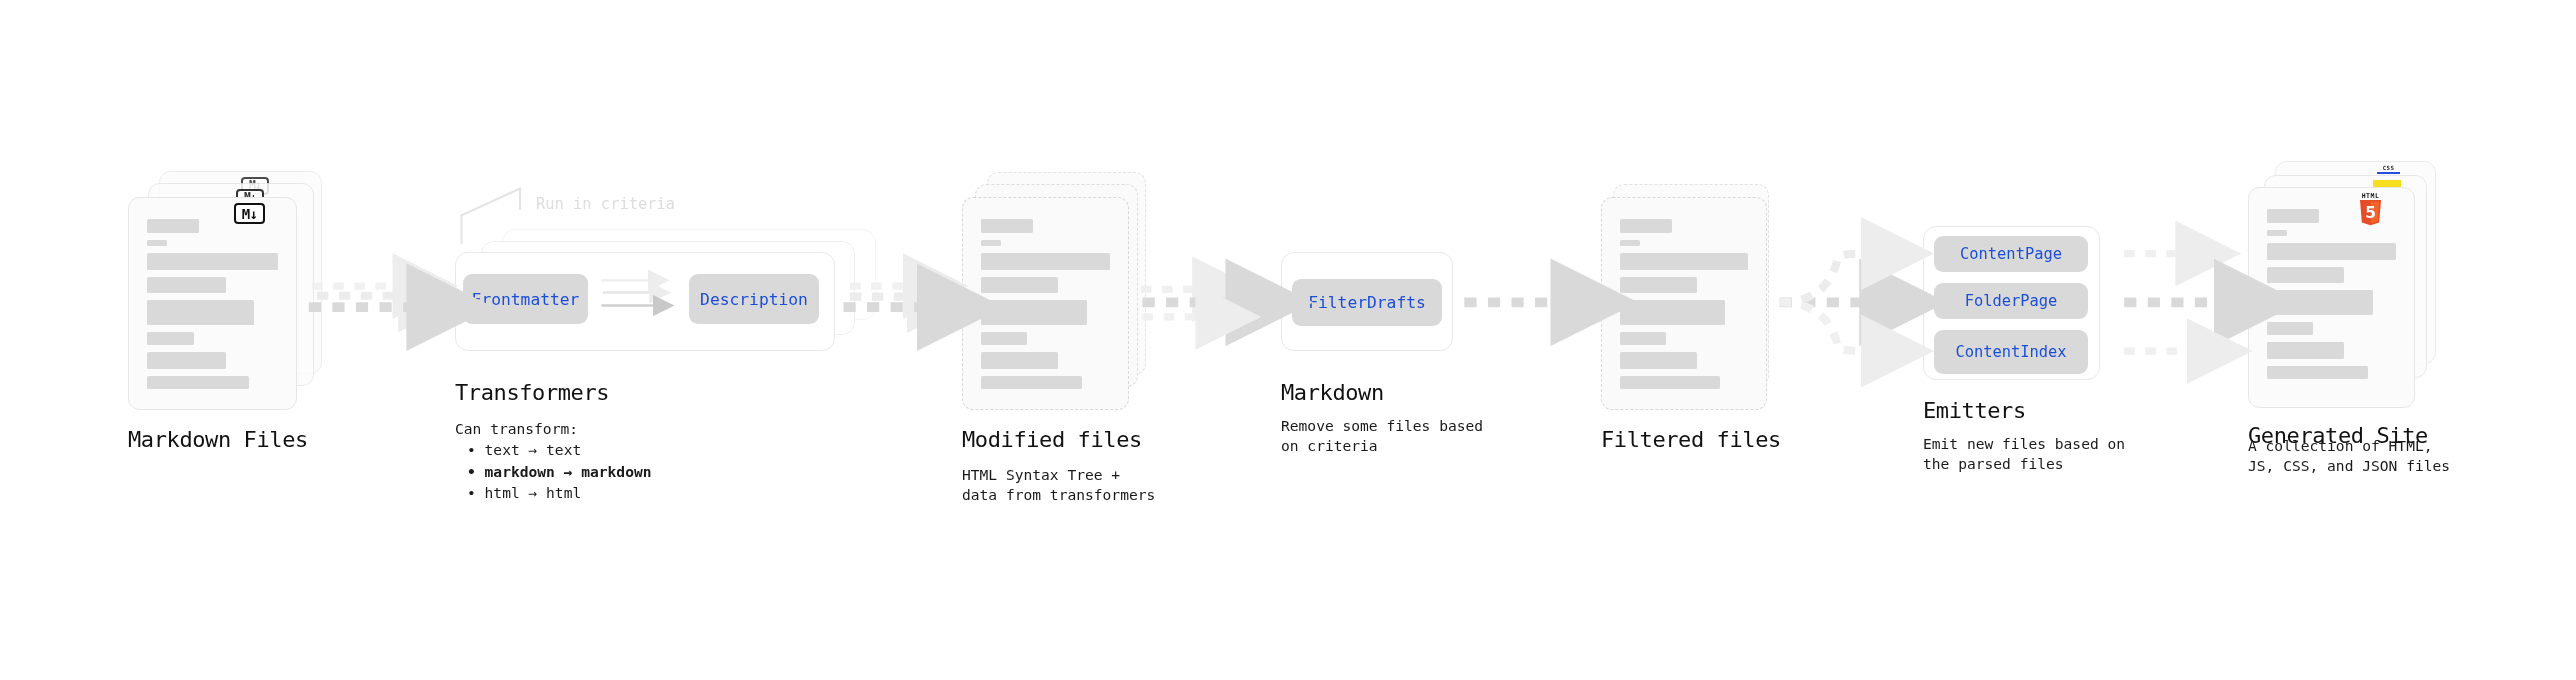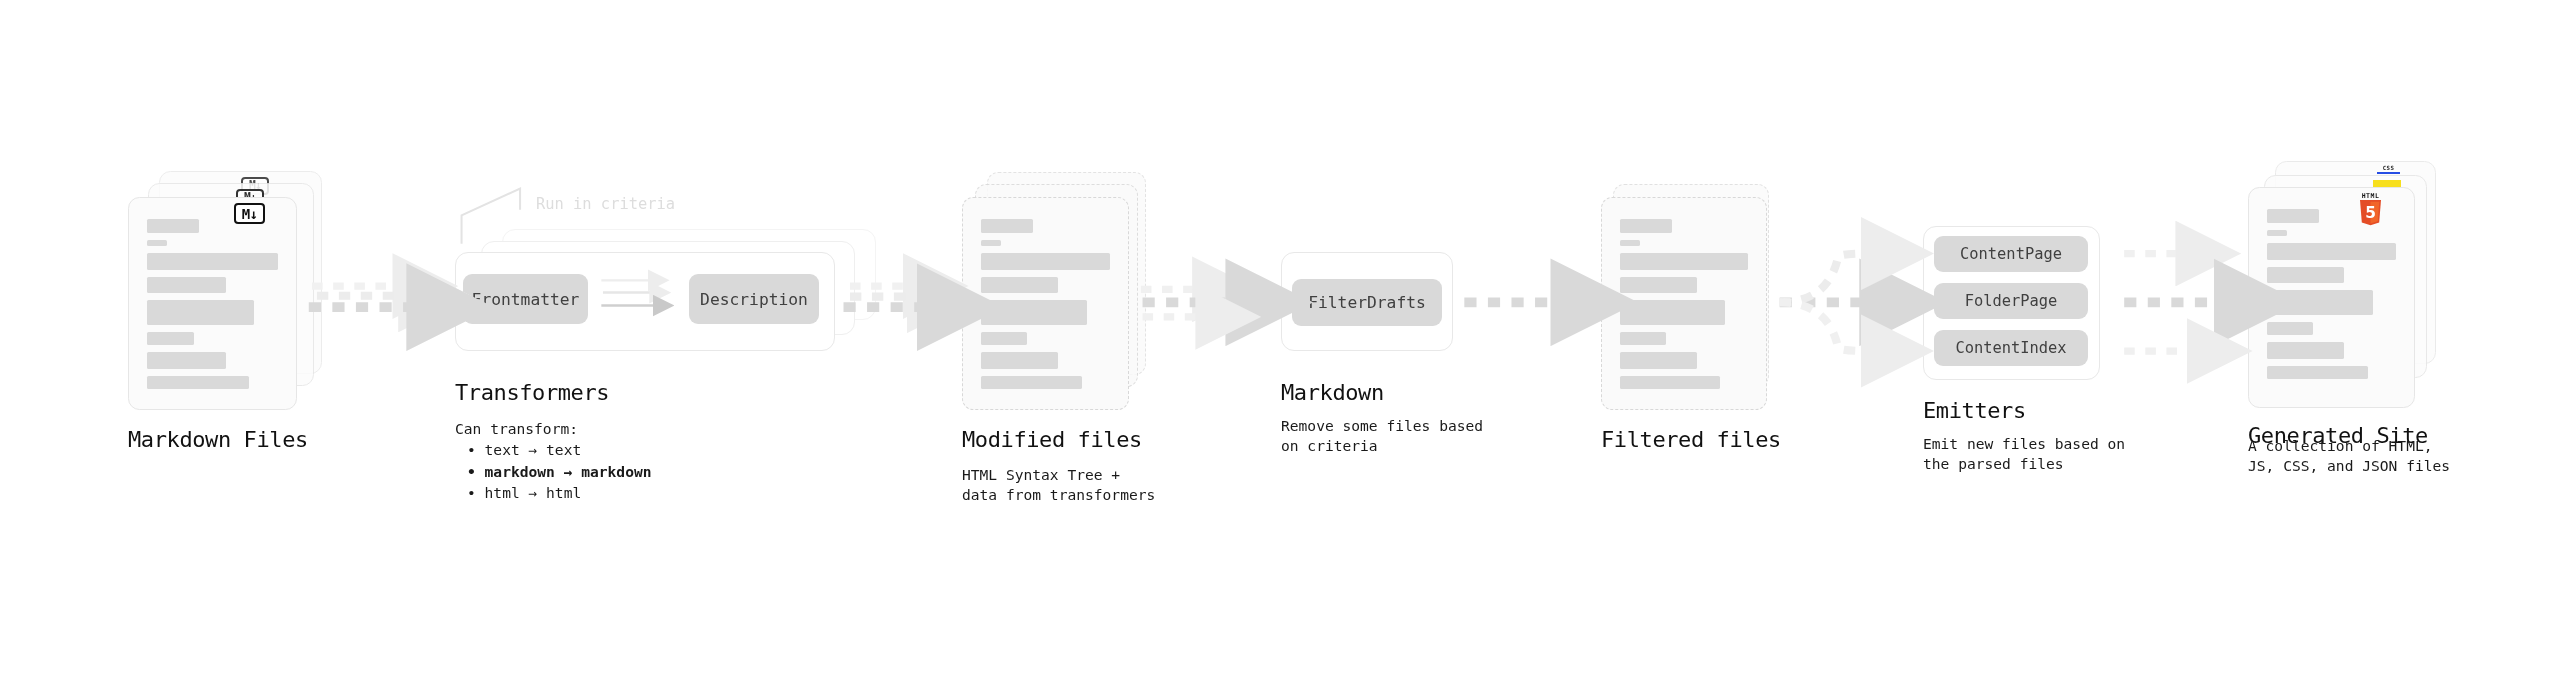--- a/index.html
+++ b/index.html
@@ -62,21 +62,21 @@
   }
   .panel.faded1 { border-color: #efefef; }
   .panel.faded2 { border-color: #f4f4f4; }
 
   
   .pill {
     position: absolute;
     background: #d9d9d9;
     border-radius: 9px;
     display: flex; align-items: center; justify-content: center;
-    font-size: 16.3px; color: #404040;
+    font-size: 16.3px; color: #1d4ed8;
     white-space: nowrap;
   }
   .pill.f1 { background: #e4e4e4; color: transparent; }
   .pill.f2 { background: #efefef; color: transparent; }
 
   
   .title {
     position: absolute;
     font-size: 22px;
     color: #111;
@@ -194,21 +194,21 @@
         <div class="ln" style="width:78%; height:13px;"></div>
       </div>
     </div>
     <div class="title" style="left:1601px; top:427px;">Filtered files</div>
   </div>
 
   <div>
     <div class="panel" style="left:1923px; top:226px; width:177px; height:154px;"></div>
     <div class="pill" style="left:1934px; top:236px; width:154px; height:36px; font-size:15.4px;">ContentPage</div>
     <div class="pill" style="left:1934px; top:283px; width:154px; height:36px; font-size:15.4px;">FolderPage</div>
-    <div class="pill" style="left:1934px; top:330px; width:154px; height:36px; font-size:15.4px;">ContentIndex</div>
+    <div class="pill" style="left:1934px; top:330px; width:154px; height:44px; font-size:15.4px;">ContentIndex</div>
     <div class="title" style="left:1923px; top:398px;">Emitters</div>
     <div class="subtitle" style="left:1923px; top:434px;">Emit new files based on
 the parsed files</div>
   </div>
 
   <div>
     <div class="doccard ghost2 abs" style="left:2275px; top:161px; width:161px; height:203px; opacity:.8;"></div>
     <div class="css-badge" style="left:2377px; top:165px;">
       <span class="t">CSS</span>
       <span class="bar"></span>

